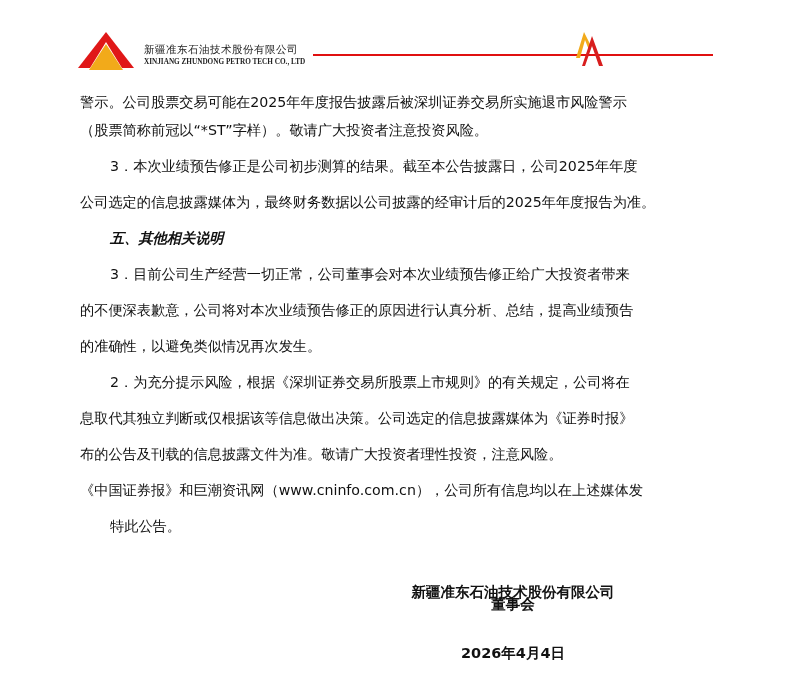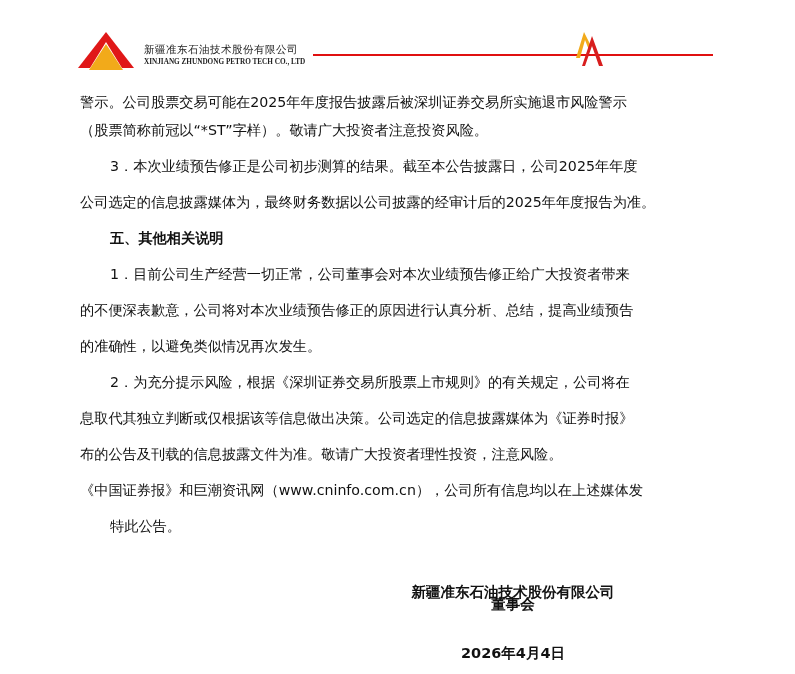--- a/index.html
+++ b/index.html
@@ -9,21 +9,21 @@
   .logo { position: absolute; left: 78px; top: 32px; width: 56px; height: 40px; }
   .co-cn { position: absolute; left: 144px; top: 43px; font-family: "DejaVu Serif", serif;
            font-size: 10.5px; color: #222; letter-spacing: 0.5px; white-space: nowrap; }
   .co-en { position: absolute; left: 144px; top: 56px; font-family: "Liberation Serif", serif;
            font-size: 8.5px; color: #222; white-space: nowrap; font-weight: bold; transform: scaleX(0.85); transform-origin: left; }
   .redline { position: absolute; left: 313px; top: 54px; width: 400px; height: 2px; background: #e01010; }
   .mark { position: absolute; left: 576px; top: 30px; width: 30px; height: 38px; }
   .content { position: absolute; left: 80px; top: 80px; width: 632px; margin-top: 8px; }
   .p { font-size: 14.2px; line-height: 28px; margin: 0; white-space: nowrap; }
   .indent { padding-left: 30px; }
-  .heading { font-weight: bold; }
+  .heading { font-weight: bold; font-style: italic; }
   .sign { position: absolute; left: 388px; width: 250px; text-align: center; font-weight: bold; font-size: 14.5px; }
 </style>
 </head>
 <body>
 
 <div class="header">
   <svg class="logo" viewBox="0 0 56 40">
     <polygon points="28,0 0,36 12,36 28,10" fill="#e01818"></polygon>
     <polygon points="28,0 56,36 44,36 28,10" fill="#e01818"></polygon>
     <polygon points="28,12 11,38 45,38" fill="#f2aa1a"></polygon>
@@ -36,21 +36,21 @@
     <polygon points="16,6 6,36 9,36 16,16 23,36 27,36" fill="#d81e1e"></polygon>
   </svg>
 </div>
 
 <div class="content">
   <p class="p">警示。公司股票交易可能在2025年年度报告披露后被深圳证券交易所实施退市风险警示</p>
   <p class="p">（股票简称前冠以“*ST”字样）。敬请广大投资者注意投资风险。</p>
   <p class="p indent" style="margin-top:8px">3．本次业绩预告修正是公司初步测算的结果。截至本公告披露日，公司2025年年度</p>
   <p class="p" style="margin-top:8px">公司选定的信息披露媒体为，最终财务数据以公司披露的经审计后的2025年年度报告为准。</p>
   <p class="p indent heading" style="margin-top:8px">五、其他相关说明</p>
-  <p class="p indent" style="margin-top:8px">1．目前公司生产经营一切正常，公司董事会对本次业绩预告修正给广大投资者带来</p>
+  <p class="p indent" style="margin-top:8px">3．目前公司生产经营一切正常，公司董事会对本次业绩预告修正给广大投资者带来</p>
   <p class="p" style="margin-top:8px">的不便深表歉意，公司将对本次业绩预告修正的原因进行认真分析、总结，提高业绩预告</p>
   <p class="p" style="margin-top:8px">的准确性，以避免类似情况再次发生。</p>
   <p class="p indent" style="margin-top:8px">2．为充分提示风险，根据《深圳证券交易所股票上市规则》的有关规定，公司将在</p>
   <p class="p" style="margin-top:8px">息取代其独立判断或仅根据该等信息做出决策。公司选定的信息披露媒体为《证券时报》</p>
   <p class="p" style="margin-top:8px">布的公告及刊载的信息披露文件为准。敬请广大投资者理性投资，注意风险。</p>
   <p class="p" style="margin-top:8px">《中国证券报》和巨潮资讯网（www.cninfo.com.cn），公司所有信息均以在上述媒体发</p>
   <p class="p indent" style="margin-top:8px">特此公告。</p>
 </div>
 
 <div class="sign" style="top:583px">新疆准东石油技术股份有限公司</div>

